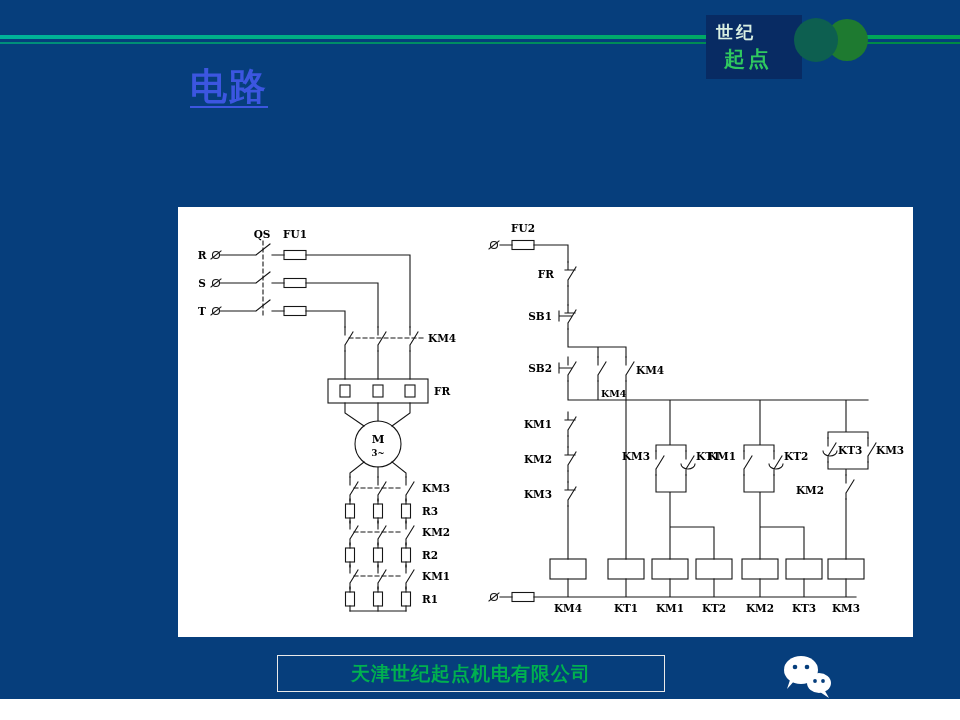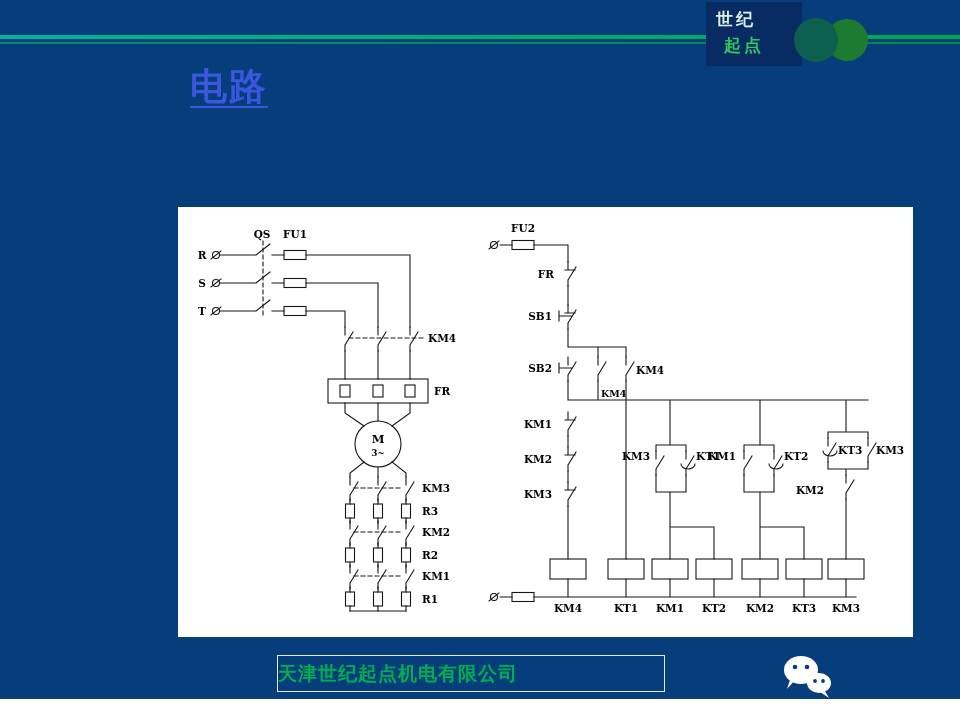--- a/index.html
+++ b/index.html
@@ -6,36 +6,36 @@
   body{
     width:960px;height:720px;position:relative;overflow:hidden;
     background:#063e7c;
     font-family:"Liberation Sans",sans-serif;
   }
   .abs{position:absolute;}
   
   .rule1{left:0;top:35px;width:960px;height:4px;background:linear-gradient(90deg,#00b39a,#00a552);}
   .rule2{left:0;top:42px;width:960px;height:2px;background:linear-gradient(90deg,#008f7c,#008a44);}
   
-  .logo-box{left:706px;top:2px;width:96px;height:64px;background:#082b63;padding:5px 0 0 10px;box-sizing:border-box;}
+  .logo-box{left:706px;top:15px;width:96px;height:64px;background:#082b63;padding:5px 0 0 10px;box-sizing:border-box;}
   .logo-box .l1{color:#d9efe2;font-weight:bold;font-size:17px;letter-spacing:3px;line-height:26px;}
-  .logo-box .l2{color:#2fc85f;font-weight:bold;font-size:17px;letter-spacing:3px;line-height:26px;padding-left:8px;}
+  .logo-box .l2{color:#2fc85f;font-weight:bold;font-size:21px;letter-spacing:3px;line-height:26px;padding-left:8px;}
   .logo-circles{left:790px;top:16px;}
   
   .title-block{left:190px;top:60px;width:720px;}
   .title-line{font-size:37px;line-height:54px;font-weight:bold;white-space:nowrap;}
   .t-prefix{color:#ffffff;margin-right:16px;letter-spacing:1px;}
   .t-link{color:#3c56e0;text-decoration:underline;text-decoration-thickness:2px;text-underline-offset:7px;letter-spacing:2px;cursor:pointer;}
   
   .panel{left:178px;top:207px;width:735px;height:430px;background:#ffffff;}
   
   .company-bar{
     left:277px;top:655px;width:388px;height:37px;box-sizing:border-box;
     border:1px solid #e9e9e9;background:#063e7c;
-    display:flex;align-items:center;
+    display:flex;align-items:center;justify-content:center;
   }
   .company-bar span{color:#00b050;font-weight:bold;font-size:19px;letter-spacing:1px;}
   .wechat{left:780px;top:652px;}
   .bottom-strip{left:0;top:699px;width:960px;height:21px;background:#ffffff;}
 </style>
 </head>
 <body>
 
 <div>
 

